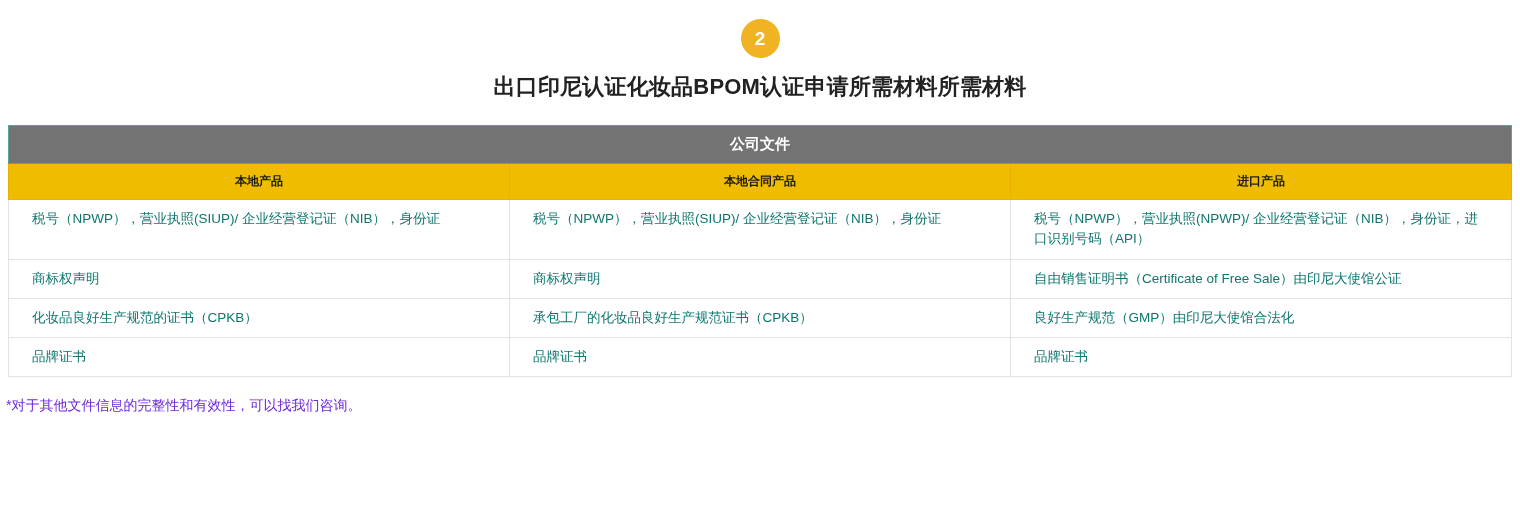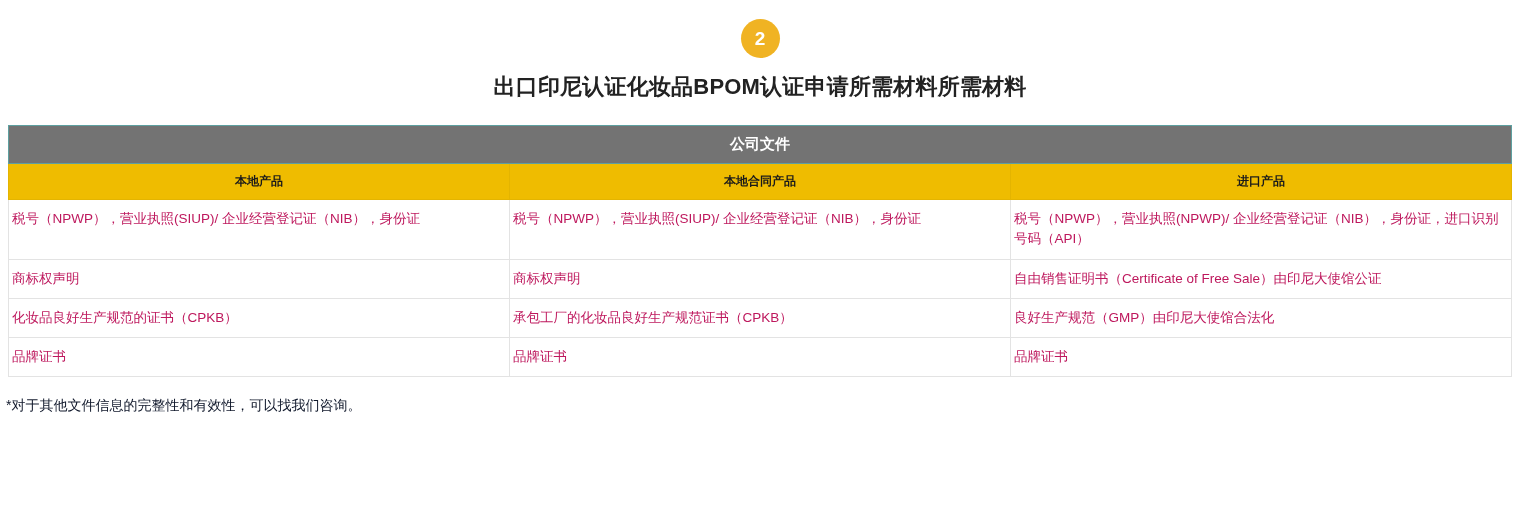--- a/index.html
+++ b/index.html
@@ -69,34 +69,34 @@
     background: #efbc00;
     color: #1a1a1a;
     font-size: 12px;
     font-weight: bold;
     text-align: center;
     padding: 9px 6px;
     border: 1px solid #e4b400;
   }
   table.doc-table td {
     font-size: 13.5px;
-    color: #be185d;
-    padding: 9px 3px;
+    color: #0f766e;
+    padding: 9px 23px;
     border: 1px solid #e3e3e3;
     vertical-align: top;
     line-height: 1.5;
     background: #ffffff;
   }
   table.doc-table tr.alt td {
     background: #f7f7f5;
   }
   .footnote {
     margin: 20px 0 0 6px;
     font-size: 14px;
-    color: #0f172a;
+    color: #6d28d9;
   }
 </style>
 </head>
 <body>
 
 <div class="page">
 
   <div class="badge-wrap">
     <div class="badge">2</div>
   </div>

